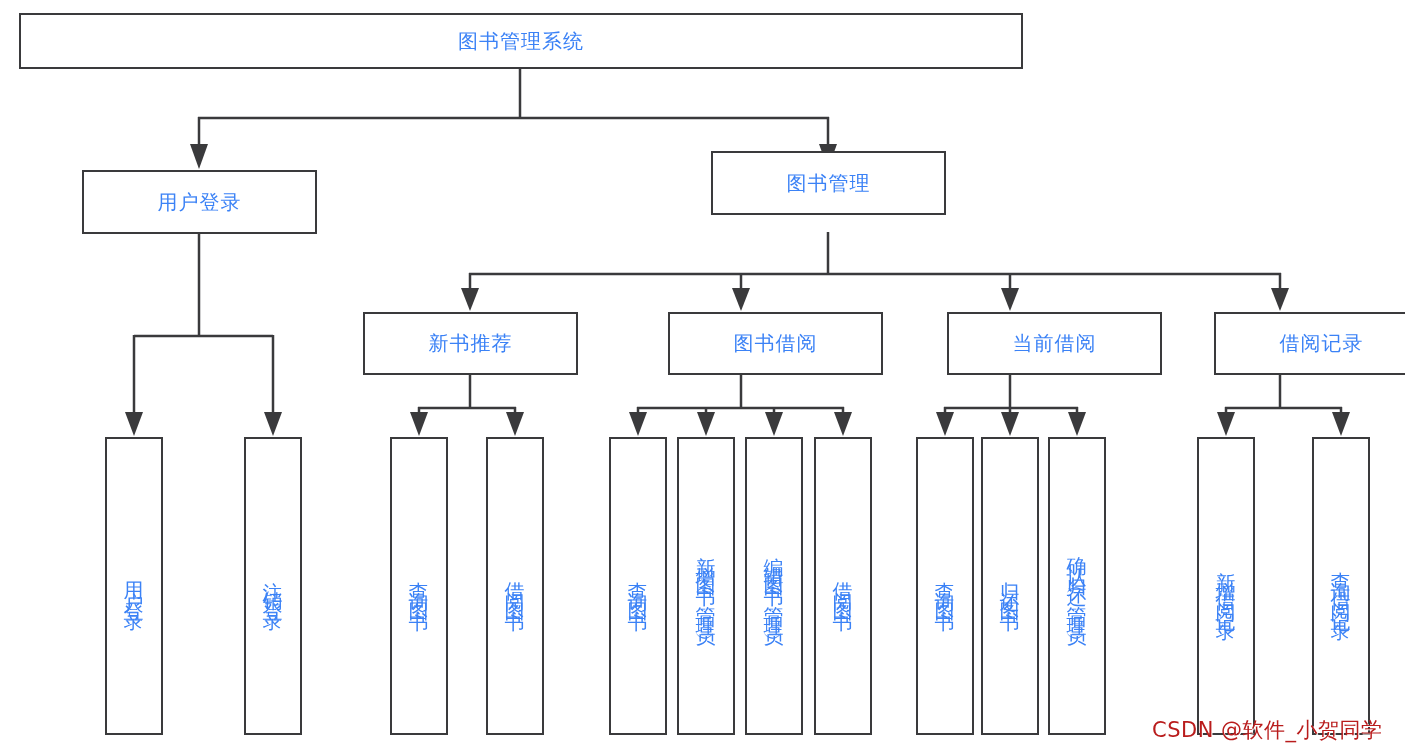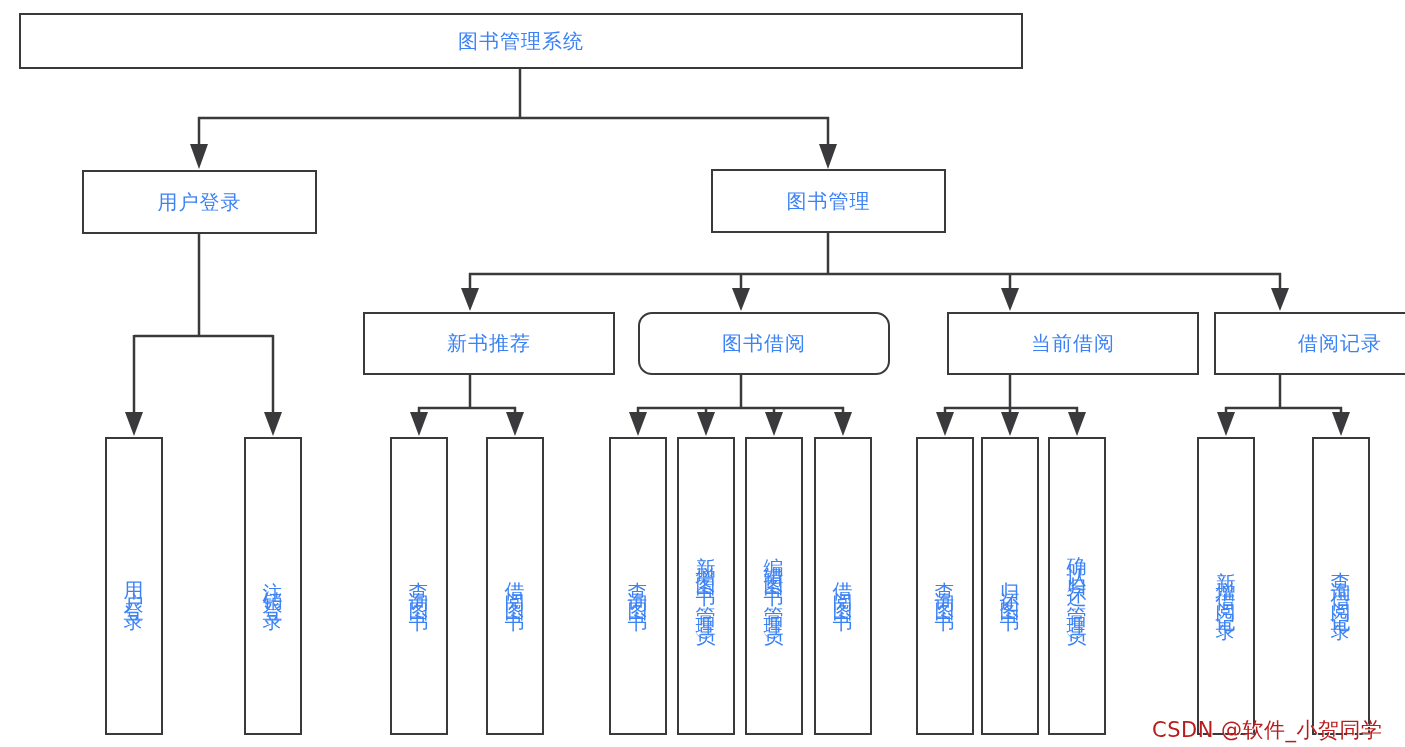--- a/index.html
+++ b/index.html
@@ -10,21 +10,21 @@
   }
   #connector-layer { position:absolute; left:0; top:0; z-index:1; }
   .node {
     position:absolute; box-sizing:border-box; background:#ffffff;
     border:2.5px solid #3a3a3c; display:flex; align-items:center;
     justify-content:center; z-index:2; font-size:20px; color:#3b82f6;
     letter-spacing:1px;
   }
   .node-root { left:19px; top:13px; width:1004px; height:56px; }
   .node-l2 { height:64px; width:235px; }
-  .node-l3 { top:312px; height:63px; width:252px; }
+  .node-l3 { top:312px; height:63px; width:215px; }
   .leaf { top:437px; width:58px; height:298px; }
   .vtext {
     writing-mode:vertical-rl; text-orientation:mixed;
     letter-spacing:10px; line-height:1; white-space:nowrap;
     font-size:20px;
   }
   #watermark {
     position:absolute; left:1152px; top:716px; z-index:3;
     font-size:21px; color:#b91c1c; letter-spacing:0.5px;
     text-shadow:1px 1px 0 #ffffff;
@@ -97,28 +97,28 @@
     <polygon points="1332,412 1350,412 1341,436" stroke="none"></polygon>
   </svg>
 
   <div class="node node-root">
     <span>图书管理系统</span>
   </div>
 
   <div class="node node-l2" style="left:82px; top:170px;">
     <span>用户登录</span>
   </div>
-  <div class="node node-l2" style="left:711px; top:169px;">
+  <div class="node node-l2" style="left:711px; top:151px;">
     <span>图书管理</span>
   </div>
 
   <div class="node node-l3" style="left:363px;">
     <span>新书推荐</span>
   </div>
-  <div class="node node-l3" style="left:638px;border-radius:14px;">
+  <div class="node node-l3" style="left:668px;">
     <span>图书借阅</span>
   </div>
   <div class="node node-l3" style="left:903px;margin-left:44px;">
     <span>当前借阅</span>
   </div>
   <div class="node node-l3" style="left:1214px;">
     <span>借阅记录</span>
   </div>
 
   <div class="node leaf" style="left:105px;">

